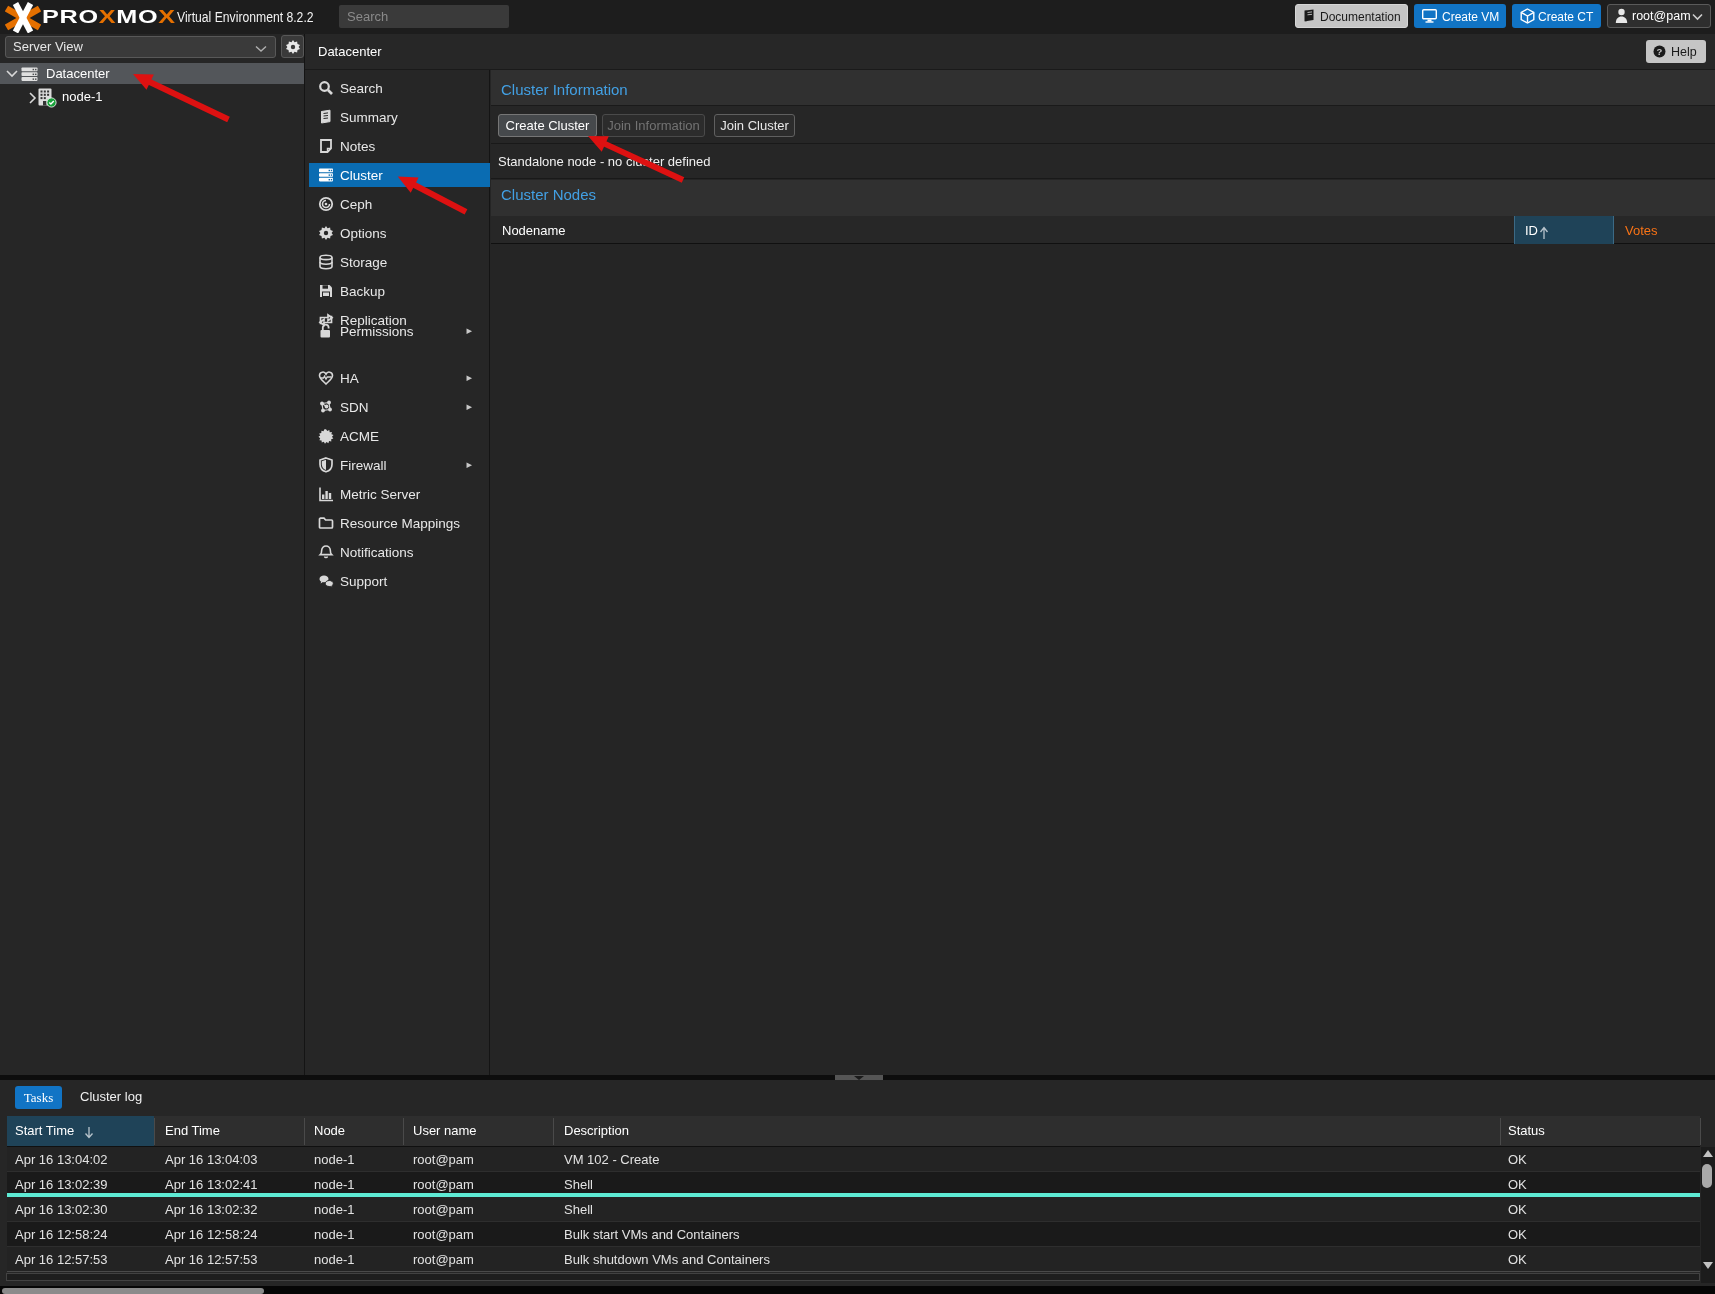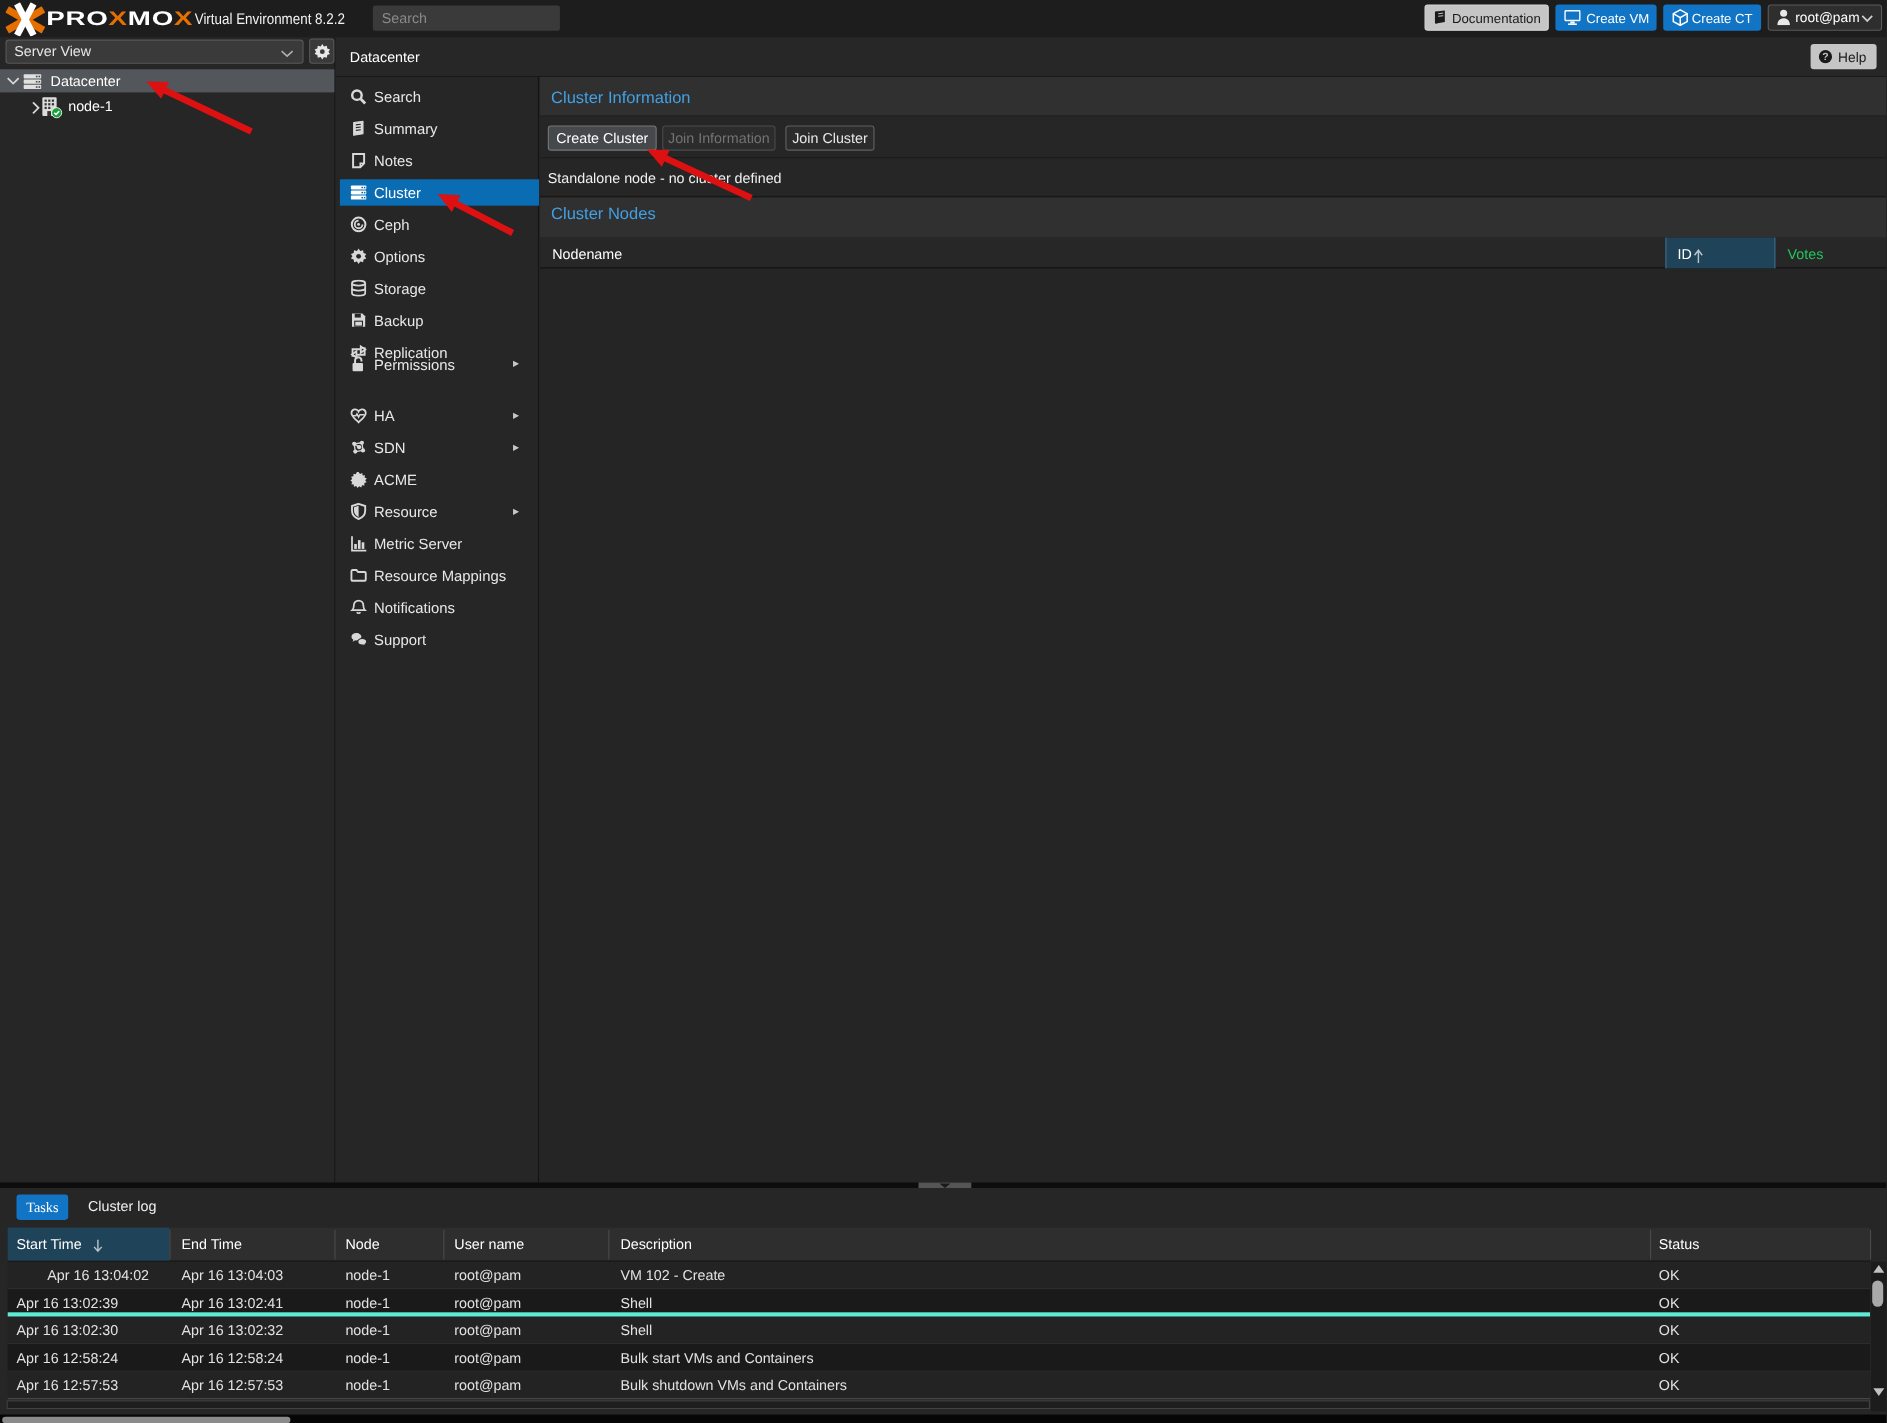--- a/index.html
+++ b/index.html
@@ -248,21 +248,21 @@
         <span class="mic"><svg width="16" height="16">
             <path d="M8 1.2 L9.3 3 L11.3 2 L11.7 4.2 L13.9 4 L13.4 6.2 L15.5 7 L14 8.7 L15.3 10.5 L13.2 11.2 L13.3 13.4 L11.1 13.1 L10.4 15.2 L8.5 14 L7 15.7 L5.8 13.8 L3.7 14.6 L3.6 12.4 L1.4 12.3 L2.2 10.2 L0.5 8.8 L2.2 7.4 L1.2 5.4 L3.3 4.9 L3.4 2.7 L5.5 3.2 L6.4 1.2 Z" fill="#d8d8d8"></path>
           </svg></span>
         <span class="mit">ACME</span>
       </div>
     <div class="mi" style="top:381px;">
         <span class="mic"><svg width="16" height="16">
             <path d="M8 1 L14 3 V7.2 C14 11.2 11.4 13.8 8 14.8 C4.6 13.8 2 11.2 2 7.2 V3 Z" fill="none" stroke="#d8d8d8" stroke-width="1.7"></path>
             <path d="M8 2.8 V13 C5.6 12.2 3.8 10.2 3.8 7.2 V4.2 Z" fill="#d8d8d8"></path>
           </svg></span>
-        <span class="mit">Resource</span>
+        <span class="mit">Firewall</span>
         <span class="mar">▸</span>
       </div>
     <div class="mi" style="top:410px;">
         <span class="mic"><svg width="16" height="16">
             <path d="M2 1.5 V14.5 H15" fill="none" stroke="#d8d8d8" stroke-width="1.6"></path>
             <rect x="4" y="8.5" width="2.4" height="4.5" fill="#d8d8d8"></rect>
             <rect x="7.4" y="5" width="2.4" height="8" fill="#d8d8d8"></rect>
             <rect x="10.8" y="7" width="2.4" height="6" fill="#d8d8d8"></rect>
           </svg></span>
         <span class="mit">Metric Server</span>
@@ -300,21 +300,21 @@
     <div class="abs" style="left:7px;top:84px;font-size:13px;color:#f0f0f0;">Standalone node - no cluster defined</div>
     <div class="abs" style="left:0;top:110px;width:1224px;height:36px;background:#303030;"></div>
     <div class="abs" style="left:10px;top:116px;font-size:15px;color:#42a0e4;">Cluster Nodes</div>
     <div class="abs" style="left:0;top:146px;width:1224px;height:28px;background:#272727;border-bottom:1px solid #101010;"></div>
     <div class="abs" style="left:11px;top:153px;color:#fff;">Nodename</div>
     <div class="abs" style="left:1023px;top:146px;width:100px;height:28px;background:#1f4358;border-left:1px solid #3c6a85;border-right:1px solid #3c6a85;"></div>
     <div class="abs" style="left:1034px;top:153px;color:#fff;">ID</div>
       <svg class="abs" style="left:1048px;top:156px;" width="10" height="14">
         <path d="M5 13 V2 M1.5 6 L5 1.5 L8.5 6" fill="none" stroke="#b8c4cc" stroke-width="1.3"></path>
       </svg>
-    <div class="abs" style="left:1134px;top:153px;color:#22c55e;">Votes</div>
+    <div class="abs" style="left:1134px;top:153px;color:#f97316;">Votes</div>
   </div>
 
   <div class="abs" style="left:0;top:1075px;width:1715px;height:5px;background:#0d0d0d;"></div>
   <div class="abs" style="left:835px;top:1075px;width:48px;height:6px;background:#555;"></div>
   <div class="abs" style="left:854px;top:1076px;width:0;height:0;border-left:5px solid transparent;border-right:5px solid transparent;border-top:4px solid #1a1a1a;"></div>
 
   <div class="abs" style="left:0;top:1080px;width:1715px;height:214px;background:#262626;" id="bottom">
     <div class="abs" style="left:15px;top:6px;width:47px;height:23px;background:#1174c5;border-radius:3px;color:#fff;text-align:center;line-height:23px;font-size:13px;font-family:Liberation Serif, serif;">Tasks</div>
     <div class="abs" style="left:80px;top:9px;font-size:13px;color:#f0f0f0;">Cluster log</div>
 
@@ -330,21 +330,21 @@
     <div class="th" style="left:564px;">Description</div>
     <div class="th" style="left:1508px;">Status</div>
     <div class="abs" style="left:154px;top:38px;width:1px;height:27px;background:#4a4a4a;"></div>
     <div class="abs" style="left:304px;top:38px;width:1px;height:27px;background:#4a4a4a;"></div>
     <div class="abs" style="left:403px;top:38px;width:1px;height:27px;background:#4a4a4a;"></div>
     <div class="abs" style="left:553px;top:38px;width:1px;height:27px;background:#4a4a4a;"></div>
     <div class="abs" style="left:1500px;top:38px;width:1px;height:27px;background:#4a4a4a;"></div>
     <div class="abs" style="left:1700px;top:38px;width:1px;height:27px;background:#4a4a4a;"></div>
 
     <div class="abs row" style="left:7px;top:67px;width:1693px;height:25px;background:#232323;border-bottom:1px solid #2e2e2e;">
-      <div class="td" style="left:8px;margin-left:28px;">Apr 16 13:04:02</div>
+      <div class="td" style="left:8px;">Apr 16 13:04:02</div>
         <div class="td" style="left:158px;">Apr 16 13:04:03</div>
         <div class="td" style="left:307px;">node-1</div>
         <div class="td" style="left:406px;">root@pam</div>
         <div class="td" style="left:557px;">VM 102 - Create</div>
         <div class="td" style="left:1501px;">OK</div>
     </div>
     <div class="abs row" style="left:7px;top:92px;width:1693px;height:25px;background:#1a1a1a;border-bottom:4px solid #5eead4;">
       <div class="td" style="left:8px;">Apr 16 13:02:39</div>
         <div class="td" style="left:158px;">Apr 16 13:02:41</div>
         <div class="td" style="left:307px;">node-1</div>

